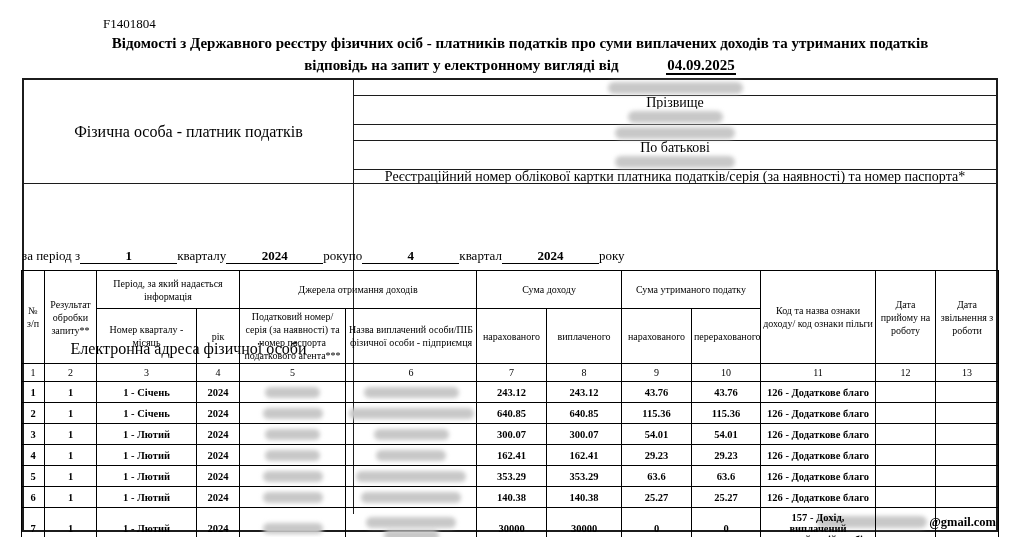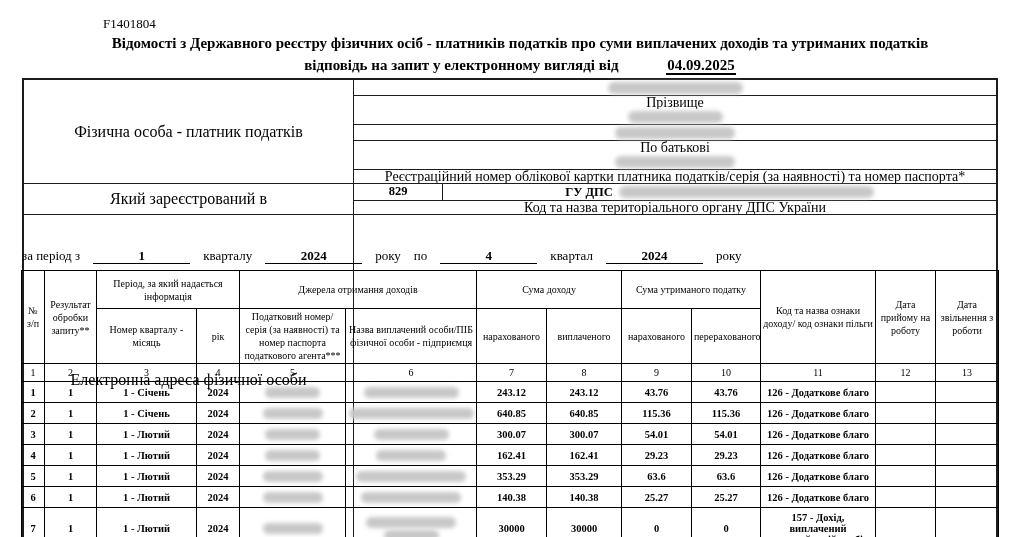--- a/index.html
+++ b/index.html
@@ -52,21 +52,21 @@
   }
   .email-line {
     height:16px; display:flex; align-items:center; justify-content:flex-end;
     gap:2px; font-size:12.5px;
   }
   b { font-weight:bold; }
 
   
   .period {
     position:absolute; left:22px; top:248px; width:976px;
-    display:flex; align-items:baseline; font-size:13px; column-gap:13px;
+    display:flex; align-items:baseline; font-size:13px; 
   }
   .uslot {
     display:inline-block; width:97px; border-bottom:1.5px solid #000;
     text-align:center; font-weight:bold; line-height:15px;
   }
 
   
   table.inc {
     position:absolute; left:21px; top:270px; width:977px;
     border-collapse:collapse; table-layout:fixed;
@@ -114,33 +114,20 @@
         </div>
         <div class="vrow">
           <span class="pill" style="width: 120px;"></span>
         </div>
         <div class="crow">По батькові</div>
         <div class="vrow">
           <span class="pill" style="width: 120px;"></span>
         </div>
         <div class="crow">Реєстраційний номер облікової картки платника податків/серія (за наявності) та номер паспорта*</div>
       </div>
-  </div>
-  <div class="ibrow">
-    <div class="lcell">Який зареєстрований в</div>
-    <div class="rcell">
-      <div class="vline">
-        <div class="code-cell">829</div>
-        <div class="office">
-          <b>ГУ ДПС</b>
-          <span class="pill" style="width: 255px;"></span>
-        </div>
-      </div>
-      <div class="crow">Код та назва територіального органу ДПС України</div>
-    </div>
   </div>
   <div class="ibrow">
     <div class="lcell">Електронна адреса фізичної особи</div>
     <div class="rcell email-line">
       <span class="pill" style="width: 110px;"></span>
       <b>@gmail.com</b>
     </div>
   </div>
 </div>
 

